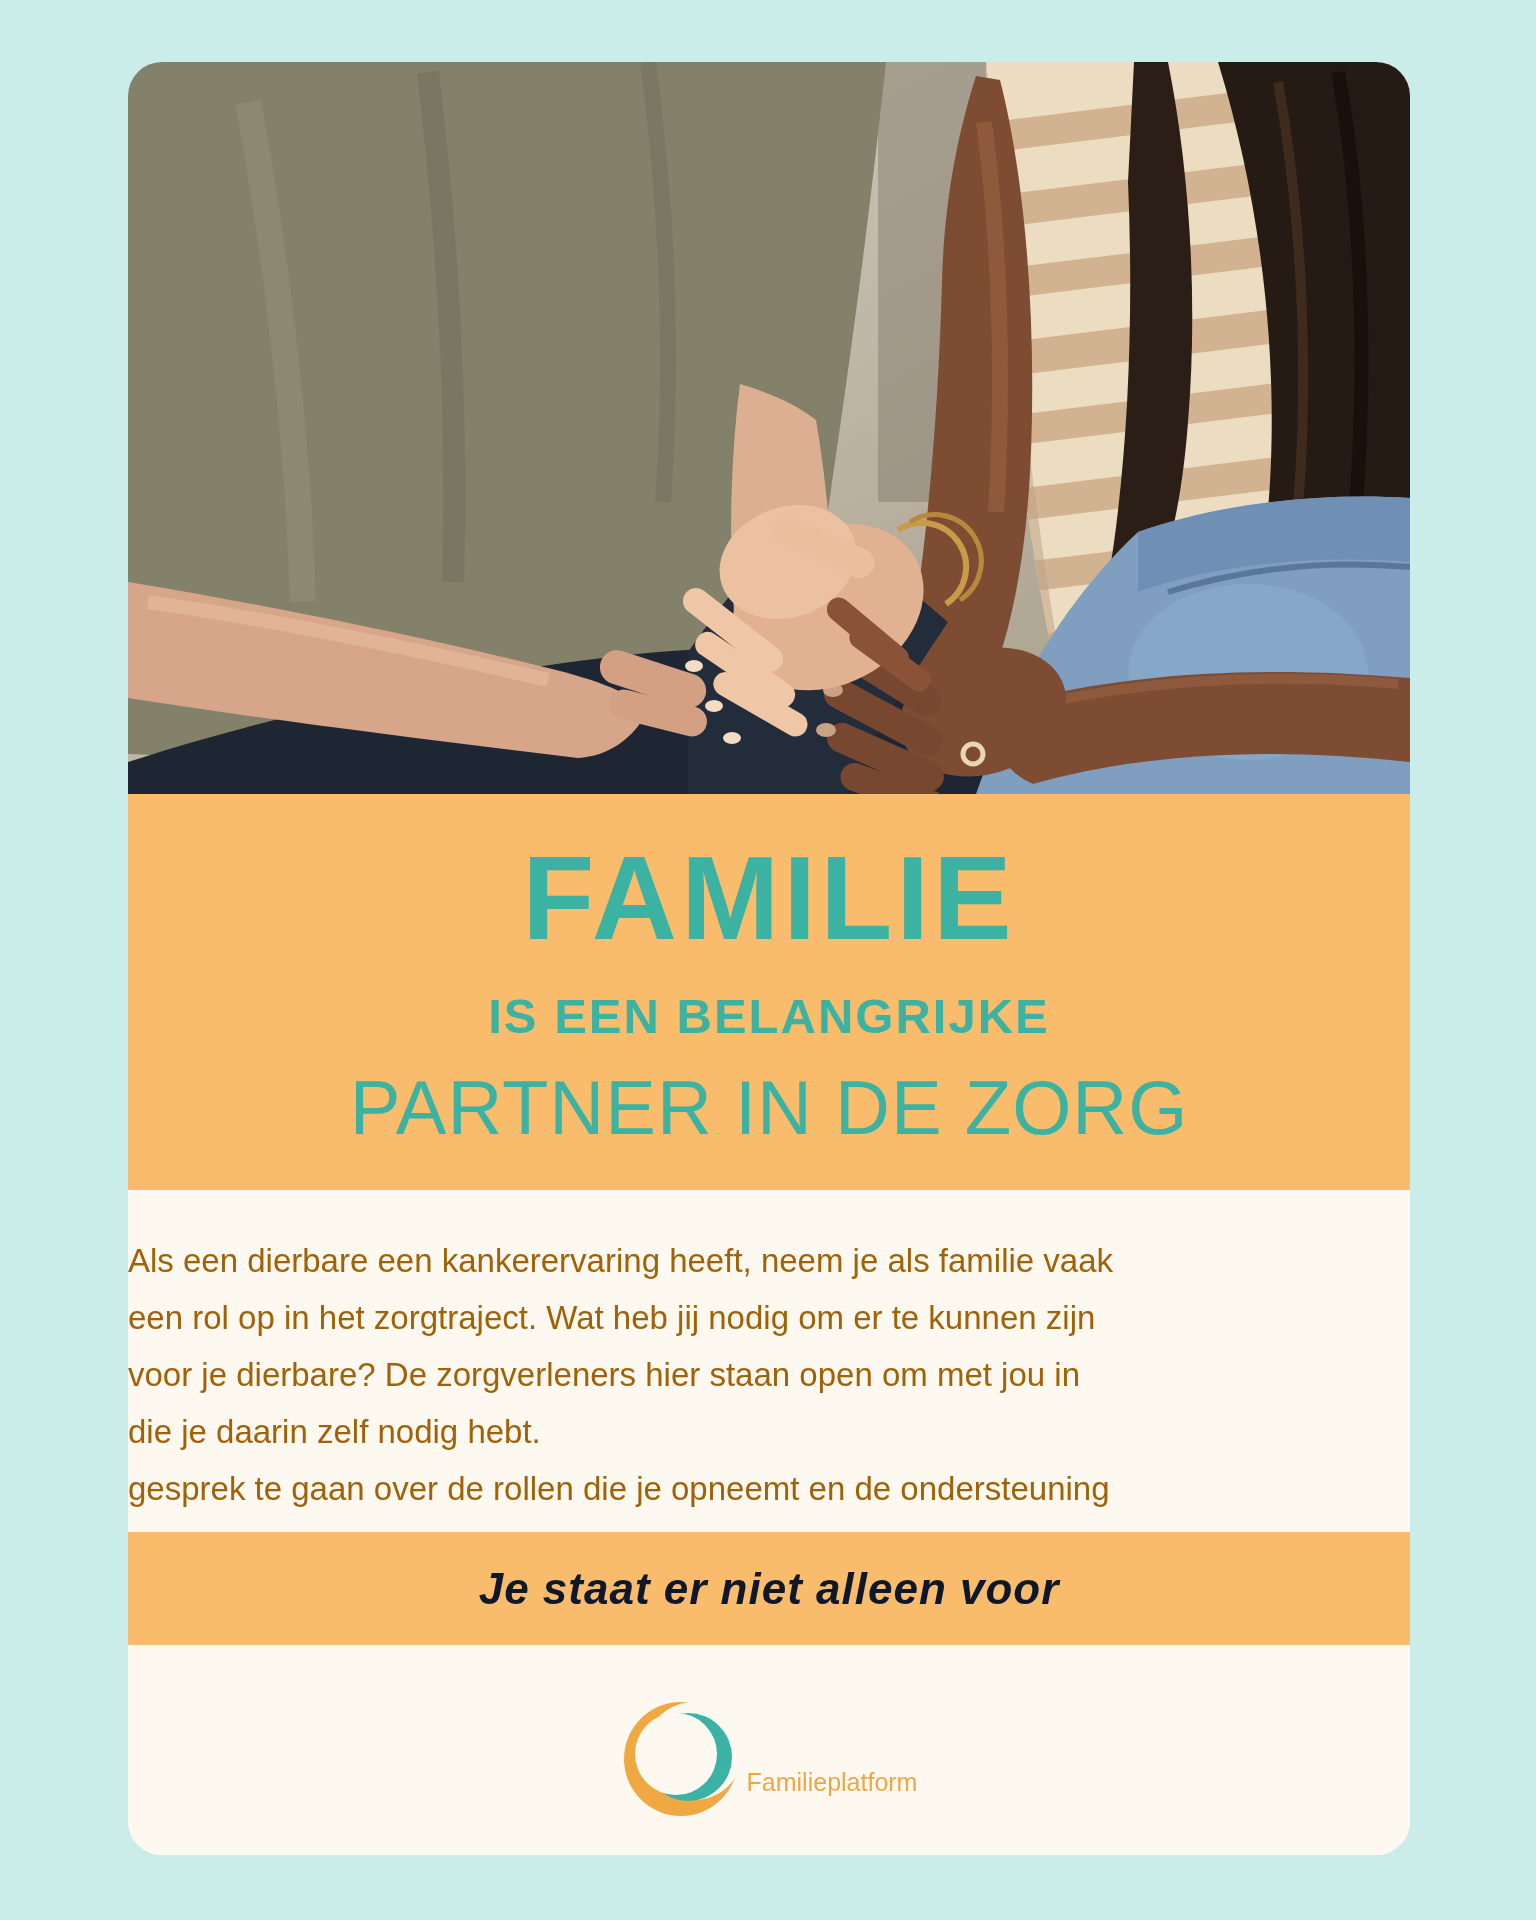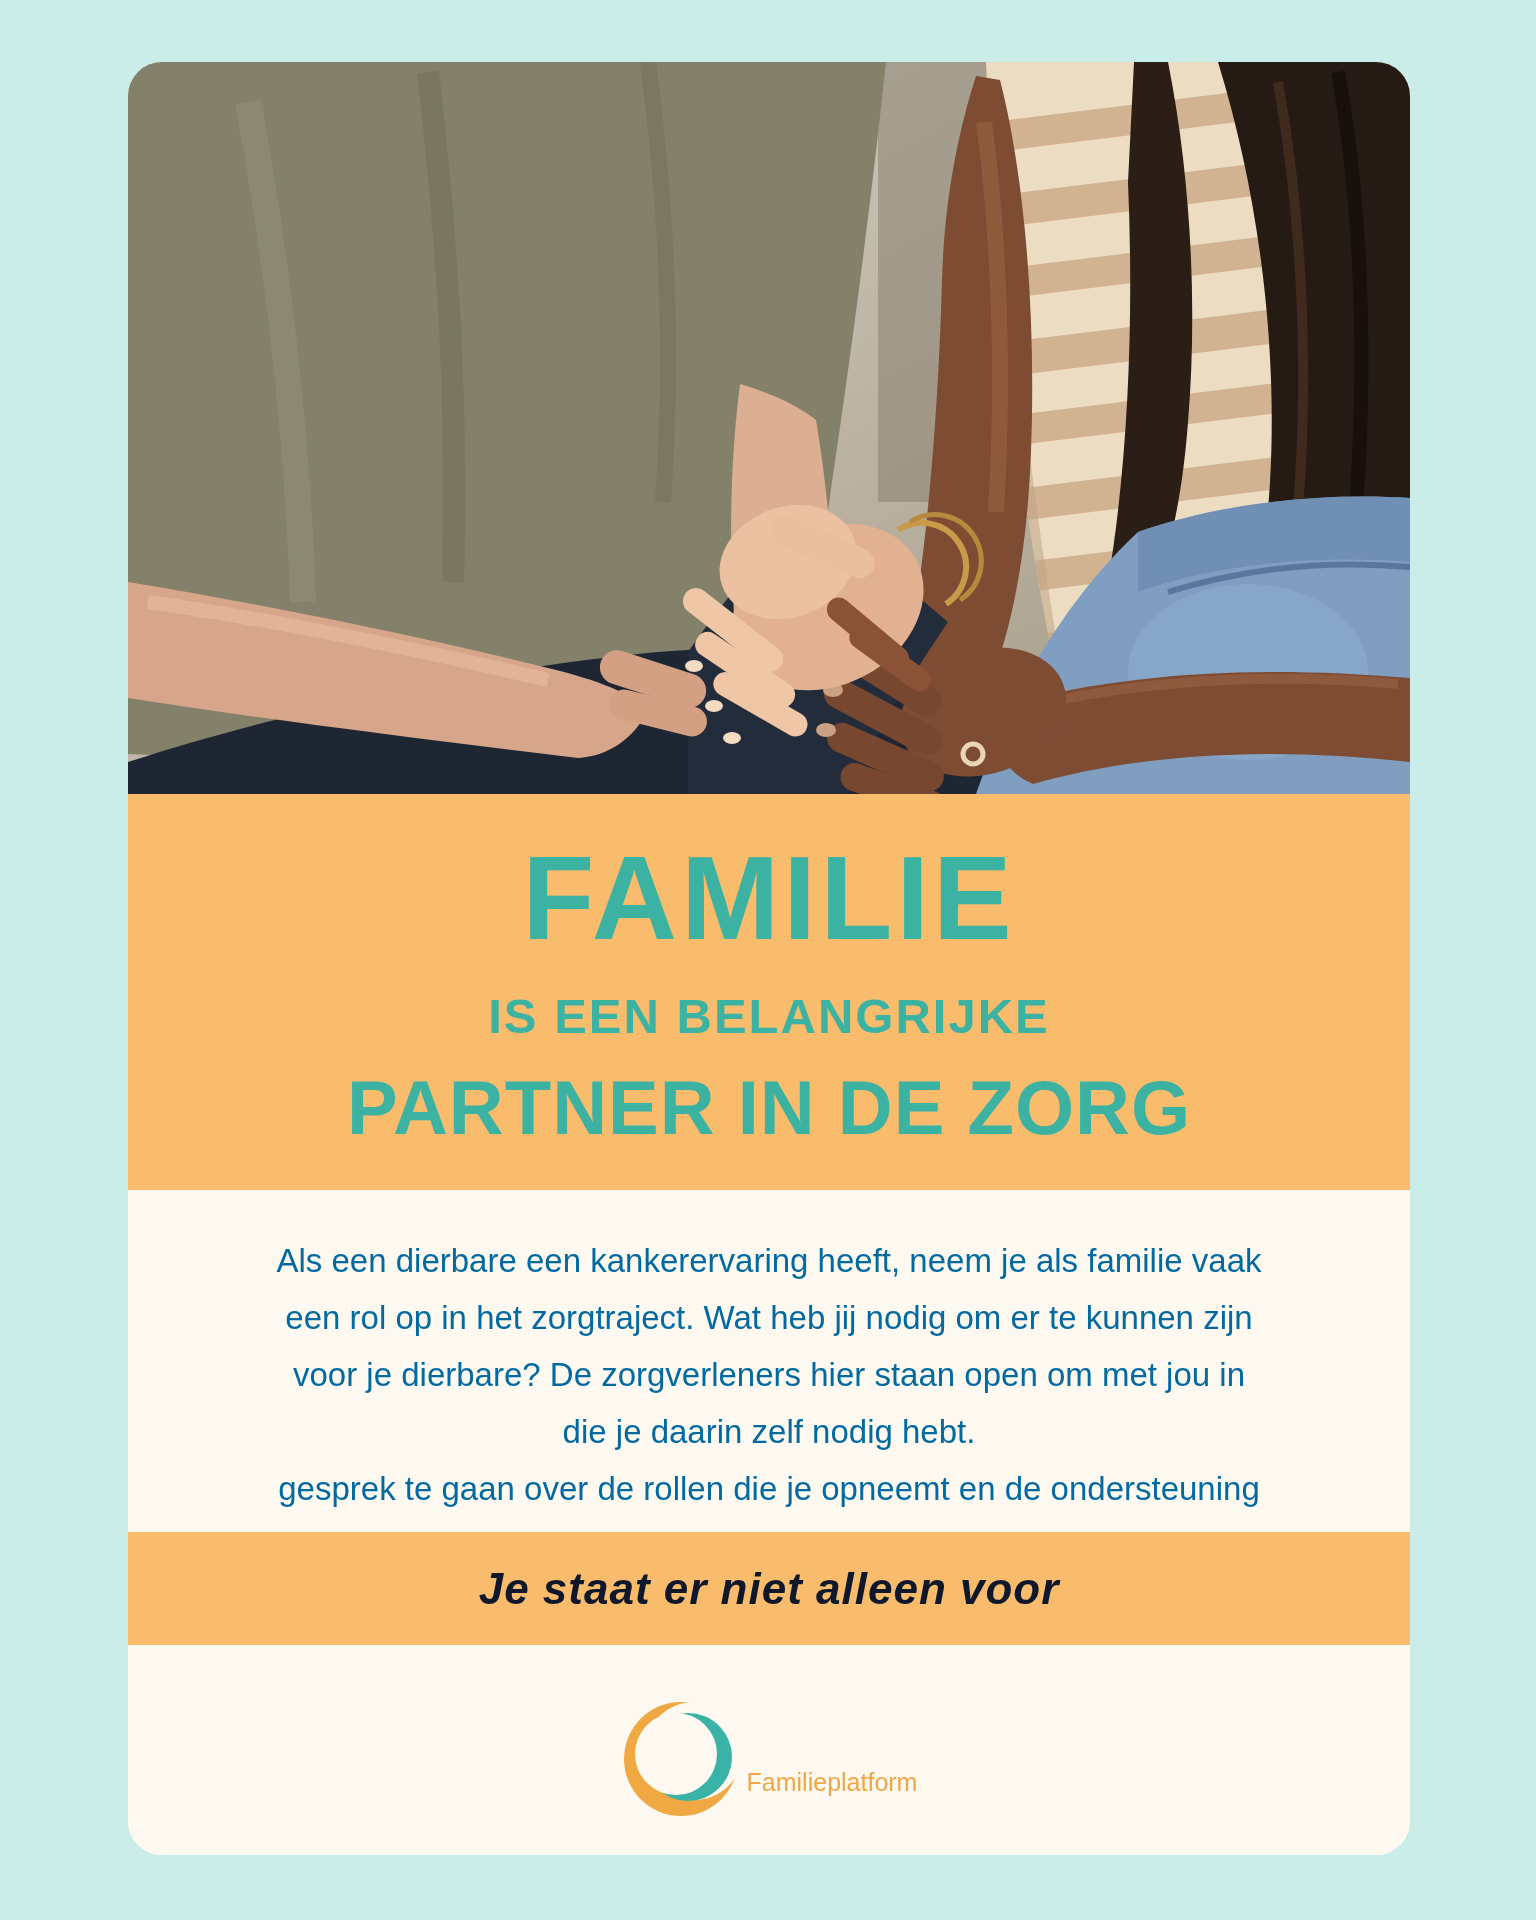--- a/index.html
+++ b/index.html
@@ -41,31 +41,30 @@
   .t2 {
     font-size: 49px;
     line-height: 75px;
     font-weight: 700;
     letter-spacing: 2px;
     margin-top: 21px;
   }
   .t3 {
     font-size: 76px;
     line-height: 76px;
-    font-weight: bold;
+    font-weight: normal;
     letter-spacing: 1px;
     margin-top: 16px;
   }
 
   .body-section {
     height: 342px;
     box-sizing: border-box;
     padding-top: 42px;
-    text-align: center;
-    color: #0369a1;
+    color: #a16207;
     background: #fef9f0;
   }
   .body-line {
     font-size: 33px;
     line-height: 57px;
     white-space: nowrap;
   }
 
   .tagline-band {
     height: 113px;

